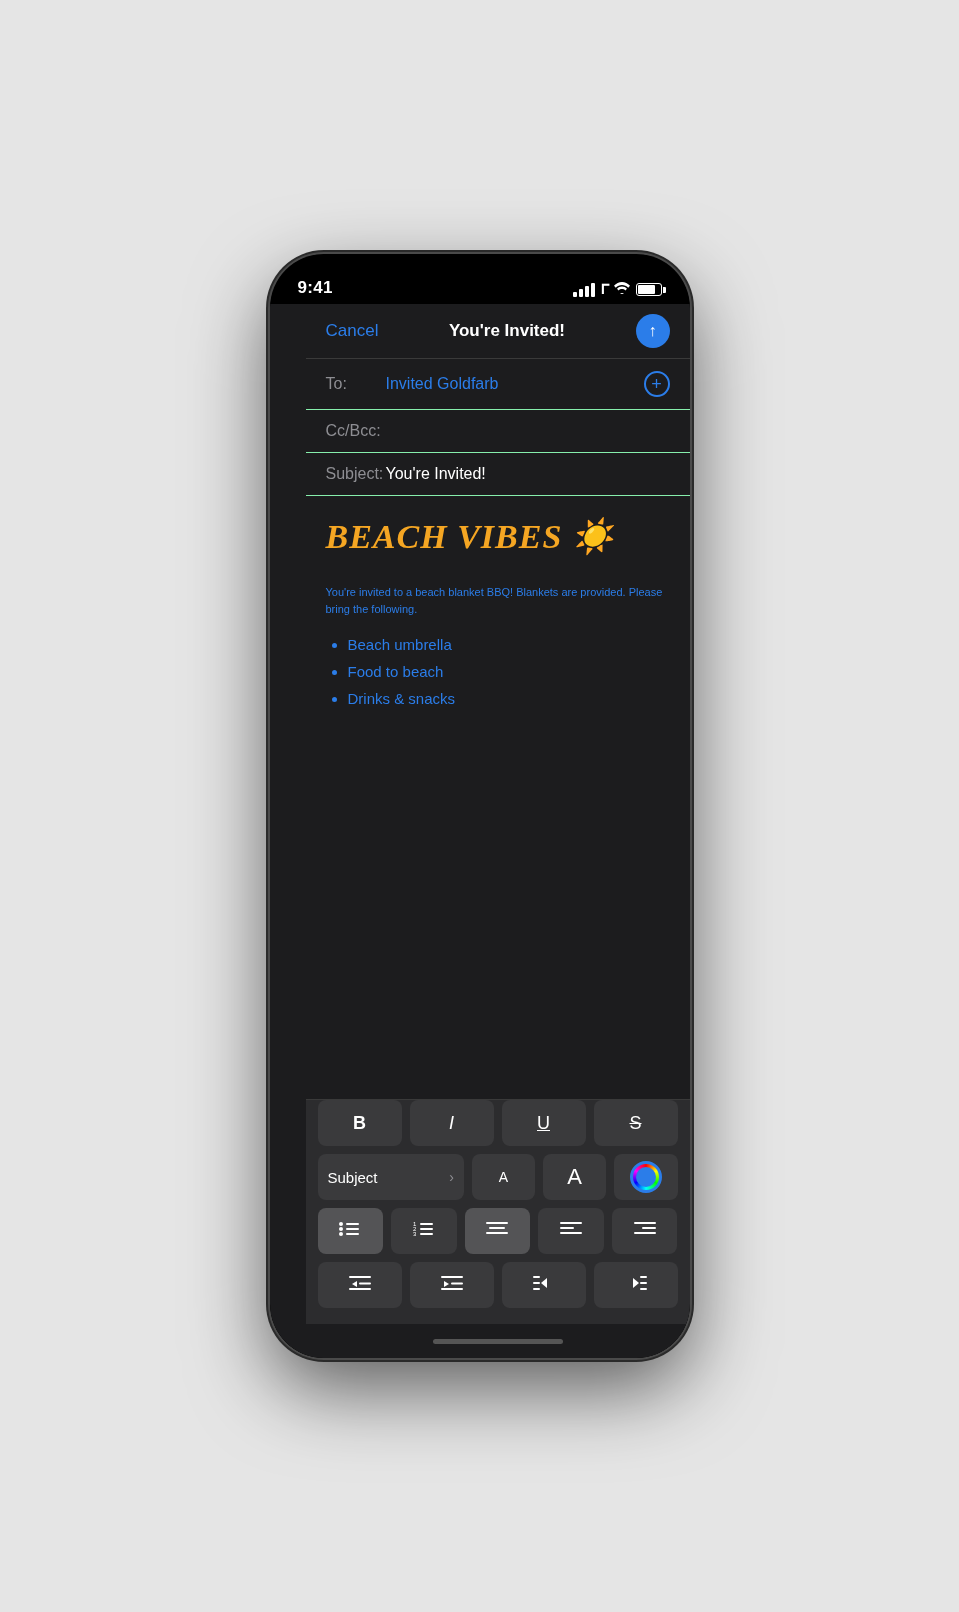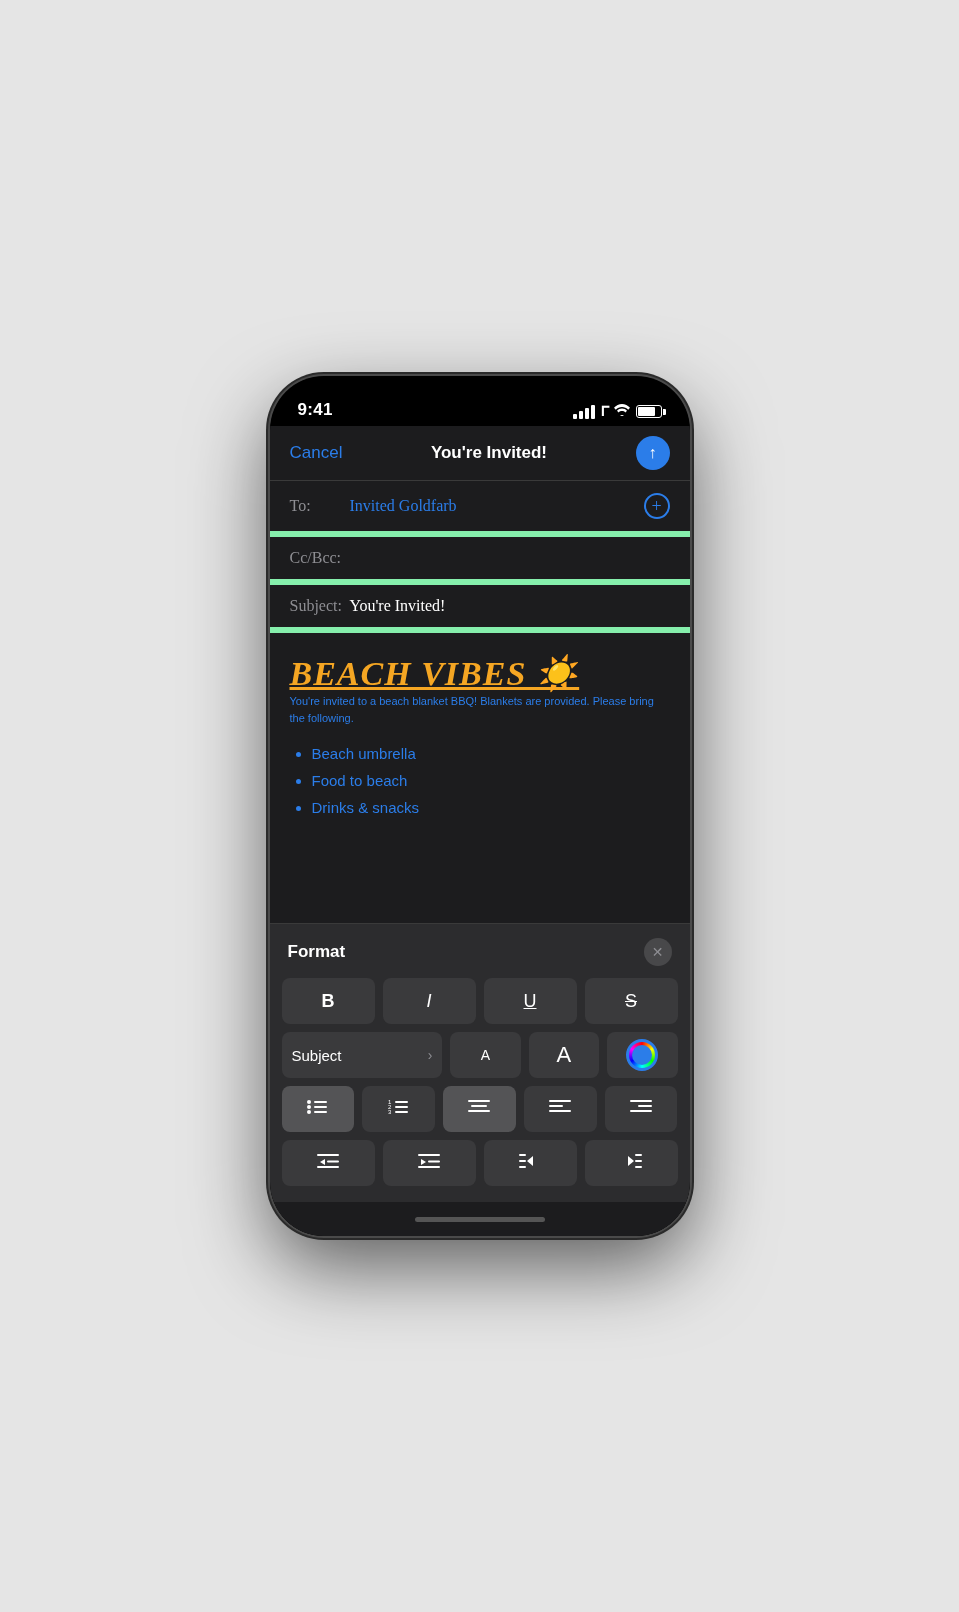--- a/index.html
+++ b/index.html
@@ -7,21 +7,21 @@
       background: #e5e5e5;
       display: flex;
       justify-content: center;
       align-items: center;
       min-height: 100vh;
       font-family: -apple-system, BlinkMacSystemFont, 'SF Pro Display', 'Helvetica Neue', sans-serif;
     }
 
     .phone-wrapper {
       width: 420px;
-      height: 860px;
+      height: 1104px;
       position: relative;
     }
 
     .phone-body {
       width: 100%;
       height: 100%;
       background: #1a1a1a;
       border-radius: 54px;
       position: relative;
       box-shadow:
@@ -168,20 +168,21 @@
       border-radius: 1px;
     }
 
     
     .email-container {
       flex: 1;
       display: flex;
       flex-direction: column;
       overflow: hidden;
       background: #1c1c1e;
+      padding-left: 36px;
     }
 
     
     .email-header {
       display: flex;
       align-items: center;
       justify-content: space-between;
       padding: 10px 20px 10px;
       border-bottom: 1px solid #3a3a3a;
       flex-shrink: 0;
@@ -214,23 +215,22 @@
       color: #fff;
       font-size: 16px;
       line-height: 1;
     }
 
     
     .email-field {
       display: flex;
       align-items: center;
       padding: 12px 20px;
-      border-bottom: 6px solid #86efac;
+      border-bottom: 1px solid #86efac;
       flex-shrink: 0;
-      font-family: Liberation Serif, serif;
     }
 
     .field-label {
       color: #8e8e93;
       font-size: 16px;
       min-width: 60px;
     }
 
     .field-value {
       color: #2b7de9;
@@ -262,25 +262,24 @@
       flex: 1;
       padding: 20px 20px 15px;
       overflow-y: auto;
     }
 
     .beach-vibes-title {
       font-size: 34px;
       font-weight: 900;
       color: #f5a623;
       letter-spacing: 1px;
-      margin-bottom: 0;
+      margin-bottom: 28px;
       font-style: italic;
       text-transform: uppercase;
       font-family: Georgia, 'Times New Roman', serif;
-      text-decoration: underline;
     }
 
     .beach-invite-text {
       color: #2b7de9;
       font-size: 11px;
       line-height: 1.5;
       margin-bottom: 14px;
     }
 
     .beach-list {
@@ -476,26 +475,20 @@
           <div class="beach-vibes-title">BEACH VIBES ☀️</div>
           <p class="beach-invite-text">You're invited to a beach blanket BBQ! Blankets are provided. Please bring the following.</p>
           <ul class="beach-list">
             <li>Beach umbrella</li>
             <li>Food to beach</li>
             <li>Drinks &amp; snacks</li>
           </ul>
         </div>
 
         <div class="format-panel">
-          <div class="format-header">
-            <span class="format-title">Format</span>
-            <div class="format-close">
-              <span>✕</span>
-            </div>
-          </div>
 
           <div class="format-row">
             <div class="fmt-btn fmt-btn-bold">B</div>
             <div class="fmt-btn fmt-btn-italic">I</div>
             <div class="fmt-btn fmt-btn-underline">U</div>
             <div class="fmt-btn fmt-btn-strike">S</div>
           </div>
 
           <div class="format-row">
             <div class="fmt-btn fmt-btn-font">

